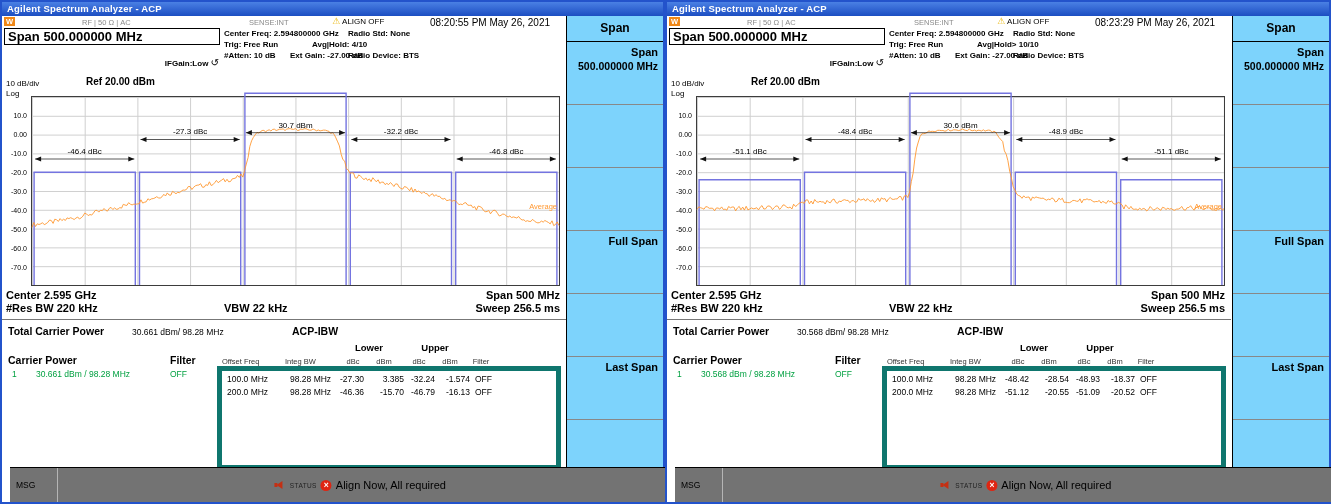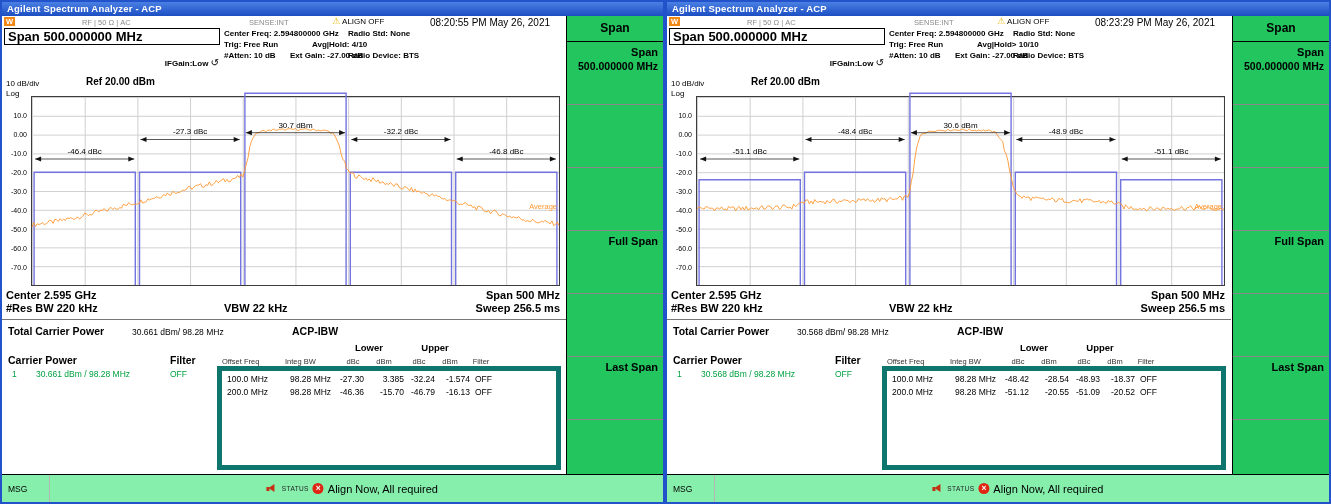--- a/index.html
+++ b/index.html
@@ -64,27 +64,27 @@
   .crnum{left:10px}.crval{left:34px}.crfilt{left:168px}
   .offsetbox{left:215px;top:350px;width:344px;height:104px;border:5px solid #0f766e}
   .trow{position:absolute;left:0;width:100%;height:12px;font-size:8.5px}
   .r0{top:3px}.r1{top:16px}
   .trow span{position:absolute;white-space:nowrap}
   .c.f{left:5px;width:58px}.c.b{left:68px;width:52px}
   .c.n1{left:118px;width:32px;text-align:left}.c.n2{left:150px;width:32px;text-align:right}
   .c.n3{left:186px;width:30px;text-align:center}.c.n4{left:216px;width:32px;text-align:right}
   .c.ft{left:253px;width:30px}
   
-  .sidebar{position:absolute;top:14px;right:0;width:97px;height:467px;border-left:1px solid #000;background:#22c55e}
+  .sidebar{position:absolute;top:14px;right:0;width:97px;height:467px;border-left:1px solid #000;background:#7dd3fc}
   .sbtitle{height:26px;border-bottom:1px solid #000;text-align:center;font-weight:bold;font-size:12px;line-height:25px}
   .softkey{height:63px;border-bottom:1px solid #888;text-align:right;padding:4px 5px 0 2px;font-weight:bold;font-size:11px;line-height:1.25}
   .softkey:last-child{border-bottom:none}
   .sk2{display:block;font-size:10.5px;white-space:nowrap}
   
-  .statusbar{position:absolute;bottom:0;left:0;width:100%;height:28px;border-top:1px solid #000;background:#86efac;display:flex;align-items:center;font-size:8.5px}
+  .statusbar{position:absolute;bottom:0;left:8px;width:100%;height:35px;border-top:1px solid #000;background:#737373;display:flex;align-items:center;font-size:8.5px}
   .msg{width:48px;height:100%;display:flex;align-items:center;padding-left:6px;border-right:1px solid #b5b5b5}
   .cluster{position:absolute;left:53%;transform:translateX(-50%);display:flex;align-items:center;gap:4px;white-space:nowrap}
   .spk{display:inline-block;width:11px;height:9px;position:relative}
   .spk::before{content:"";position:absolute;left:0;top:2.5px;width:3px;height:4px;background:#c43014}
   .spk::after{content:"";position:absolute;left:2px;top:0;border-top:4.5px solid transparent;border-bottom:4.5px solid transparent;border-right:6px solid #c43014}
   .statusword{font-size:6.5px;letter-spacing:.4px;color:#222}
   .err{width:11px;height:11px;border-radius:50%;background:#df2512;color:#fff;font-size:8.5px;font-weight:bold;text-align:center;line-height:11px}
   .aligntext{font-size:11px}
 </style>
 </head>

